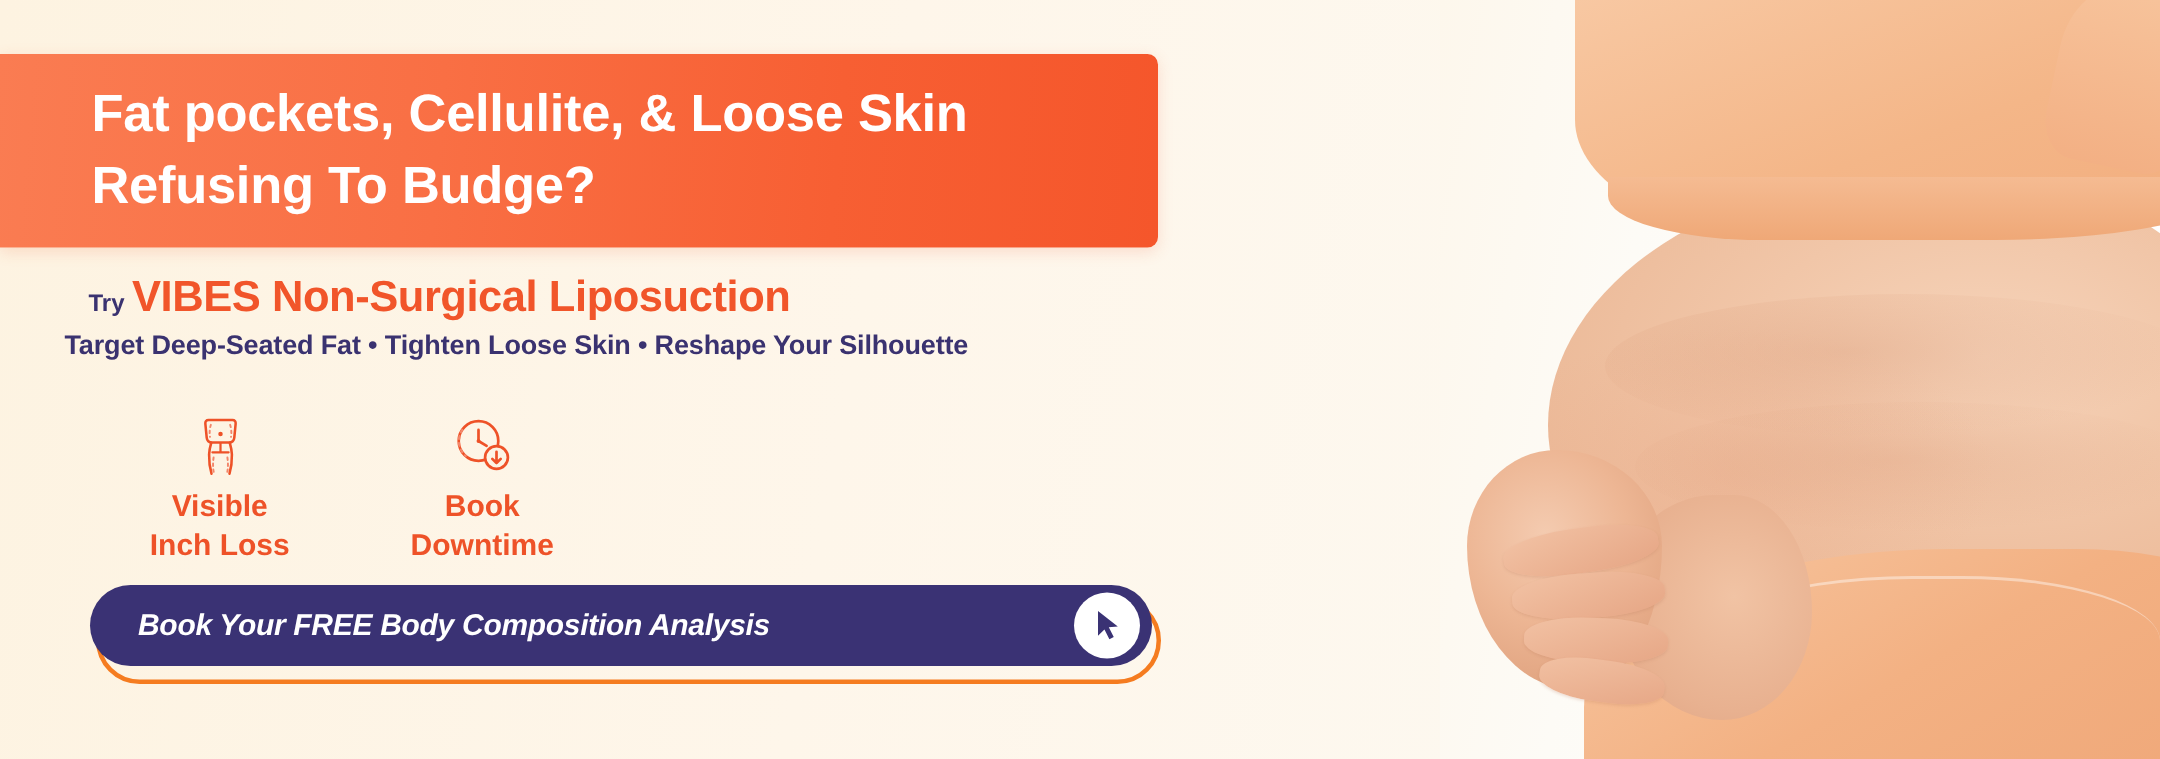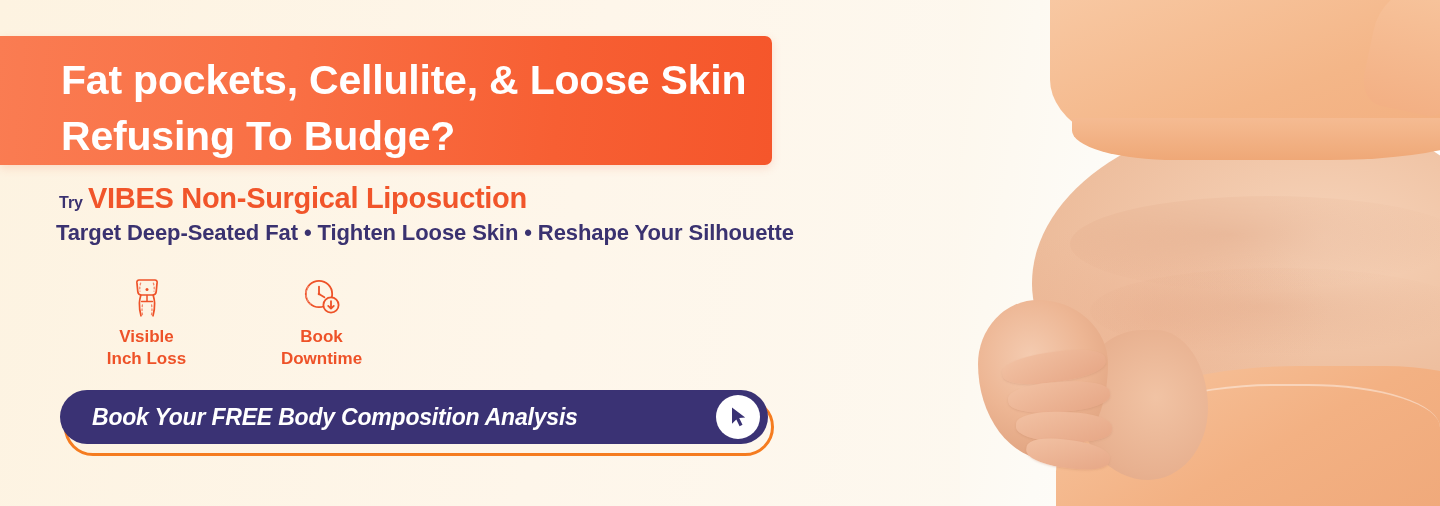--- a/index.html
+++ b/index.html
@@ -87,68 +87,68 @@
 
   
   .headline-banner{
     position:absolute;left:0;top:36px;width:772px;height:129px;
     border-radius:0 7px 7px 0;
     background:linear-gradient(95deg,#FA7C52 0%,#F96F44 38%,#F75F33 72%,#F5562B 100%);
     box-shadow:0 3px 10px rgba(240,100,60,.18);
   }
   .headline-text{
     position:absolute;left:61px;top:52px;width:700px;
-    color:#FFFFFF;font-weight:700;font-size:41px;line-height:1.37;
+    color:#FFFFFF;font-weight:700;font-size:35px;line-height:1.37;
     letter-spacing:-0.2px;white-space:pre-line;
   }
 
   
   .sub-line{
     position:absolute;left:59px;top:182px;white-space:nowrap;
   }
   .sub-try{
     color:#3A3270;font-weight:700;font-size:16px;vertical-align:baseline;
   }
   .sub-brand{
     color:#F1552A;font-weight:700;font-size:29px;letter-spacing:-0.3px;
     vertical-align:baseline;margin-left:5px;text-align:right;
   }
   .sub-benefits{
-    position:absolute;left:56px;top:220px;white-space:nowrap;
-    color:#3A3270;font-weight:700;font-size:22px;letter-spacing:-0.1px;
+    position:absolute;left:43px;top:220px;white-space:nowrap;
+    color:#3A3270;font-weight:700;font-size:18px;letter-spacing:-0.1px;
   }
 
   
   .features{
     position:absolute;left:59px;top:276px;display:flex;align-items:flex-start;
   }
   .feature{
     width:175px;display:flex;flex-direction:column;align-items:center;
   }
   .feature:nth-child(2){width:175px;}
   .feature-icon{height:44px;display:flex;align-items:center;justify-content:center;}
   .feature-label{
     margin-top:6px;text-align:center;color:#EE5228;
-    font-weight:700;font-size:17px;line-height:1.28;white-space:pre-line;
+    font-weight:700;font-size:20px;line-height:1.28;white-space:pre-line;
   }
 
   
   .cta-wrap{position:absolute;left:60px;top:390px;width:712px;height:62px;}
   .cta-outline{
     position:absolute;left:4px;top:8px;width:704px;height:52px;
     border:3px solid #F57C20;border-radius:30px;background:transparent;
   }
   .cta-button{
     position:absolute;left:0;top:0;width:708px;height:54px;
     background:#3A3274;border-radius:28px;
     display:flex;align-items:center;justify-content:space-between;
     padding:0 8px 0 32px;box-sizing:border-box;cursor:pointer;
   }
   .cta-label{
-    color:#FFFFFF;font-weight:700;font-style:italic;font-size:23px;
+    color:#FFFFFF;font-weight:700;font-style:italic;font-size:20px;
     letter-spacing:-0.2px;white-space:nowrap;
   }
   .cta-cursor{
     width:44px;height:44px;border-radius:50%;background:#FFFFFF;
     display:flex;align-items:center;justify-content:center;flex:0 0 auto;
   }
 </style>
 </head>
 <body>
 

